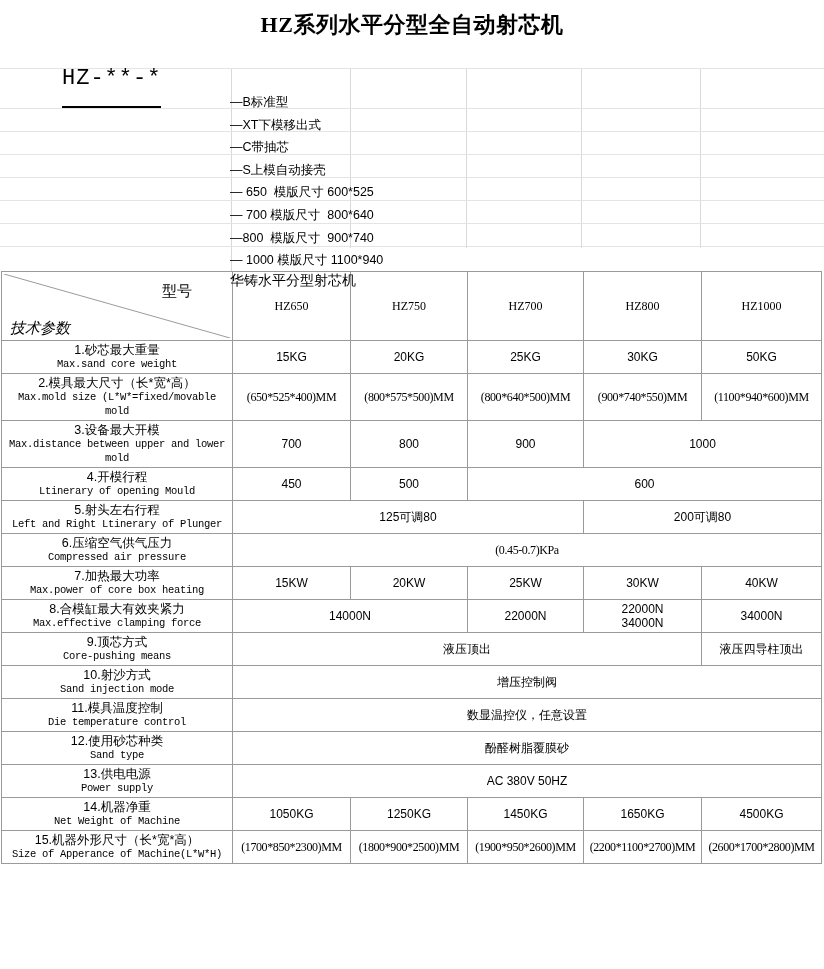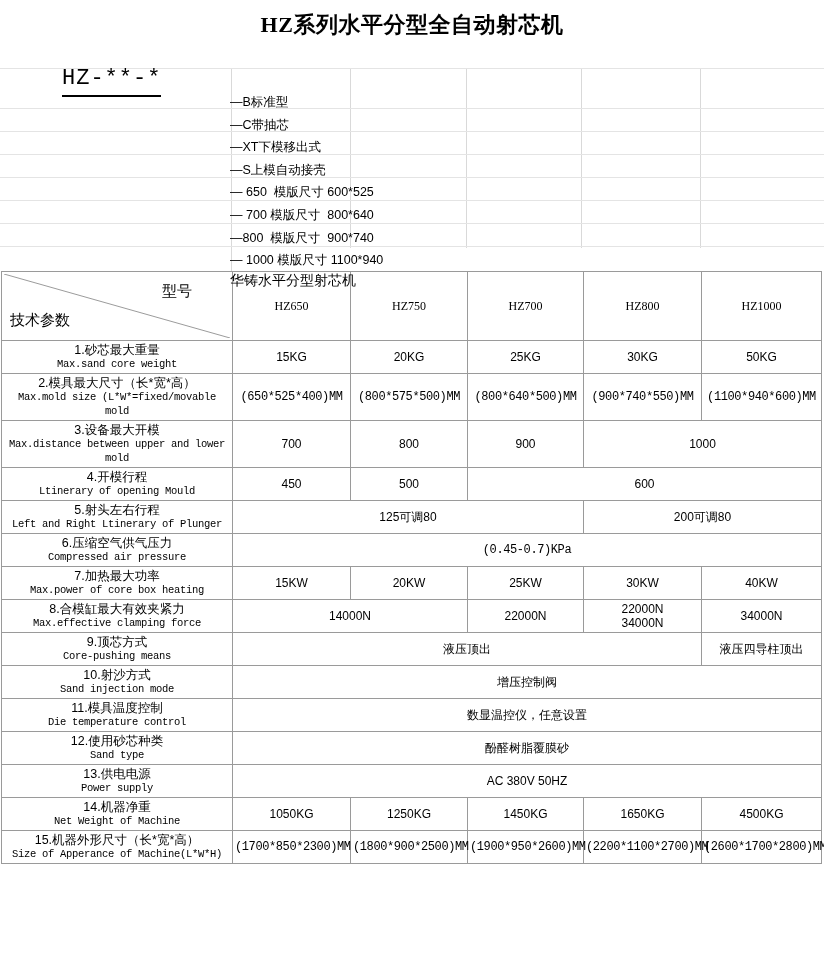--- a/index.html
+++ b/index.html
@@ -36,21 +36,21 @@
     height: 225px;
   }
   .model-code {
     position: absolute;
     left: 62px;
     top: 20px;
     font-size: 22px;
     font-family: "Liberation Mono", monospace;
     letter-spacing: 1px;
     border-bottom: 2px solid #000;
-    padding-bottom: 4px;
+    padding-bottom: 15px;
   }
   .legend {
     position: absolute;
     left: 230px;
     top: 45px;
     font-size: 12.5px;
     font-family: "Liberation Sans", sans-serif;
     line-height: 22.6px;
   }
   .legend div { white-space: pre; }
@@ -112,32 +112,33 @@
   .hdr-top {
     position: absolute;
     right: 38px;
     top: 8px;
     font-size: 15px;
     font-family: "Liberation Serif", serif;
   }
   .hdr-bot {
     position: absolute;
     left: 6px;
-    bottom: 8px;
+    bottom: 0;
     font-size: 15px;
     font-family: "Liberation Sans", sans-serif;
+    font-style: italic;
   }
   .model-name {
     font-size: 17px;
     font-family: "Liberation Serif", serif;
     margin-top: 7px;
   }
   .val-small {
     font-size: 10px;
-    font-family: Liberation Mono, monospace;
+    font-family: Liberation Serif, serif;
     letter-spacing: -0.4px;
   }
   .val-mid {
     font-size: 12.5px;
   }
   .two-line { line-height: 14px; }
   .relcell { position: relative; margin-left: 24px; }
 </style>
 </head>
 <body>
@@ -159,22 +160,22 @@
     <div class="guide-h" style="top:108px;"></div>
     <div class="guide-h" style="top:131px;"></div>
     <div class="guide-h" style="top:154px;"></div>
     <div class="guide-h" style="top:177px;"></div>
     <div class="guide-h" style="top:200px;"></div>
 
     <div class="model-code">HZ-**-*</div>
 
     <div class="legend">
       <div>—B标准型</div>
+      <div>—XT下模移出式</div>
       <div>—C带抽芯</div>
-      <div>—XT下模移出式</div>
       <div>—S上模自动接壳</div>
       <div>— 650  模版尺寸 600*525</div>
       <div>— 700 模版尺寸  800*640</div>
       <div>—800  模版尺寸  900*740</div>
       <div>— 1000 模版尺寸 1100*940</div>
     </div>
 
     <div class="brandline">华铸水平分型射芯机</div>
   </div>
 

